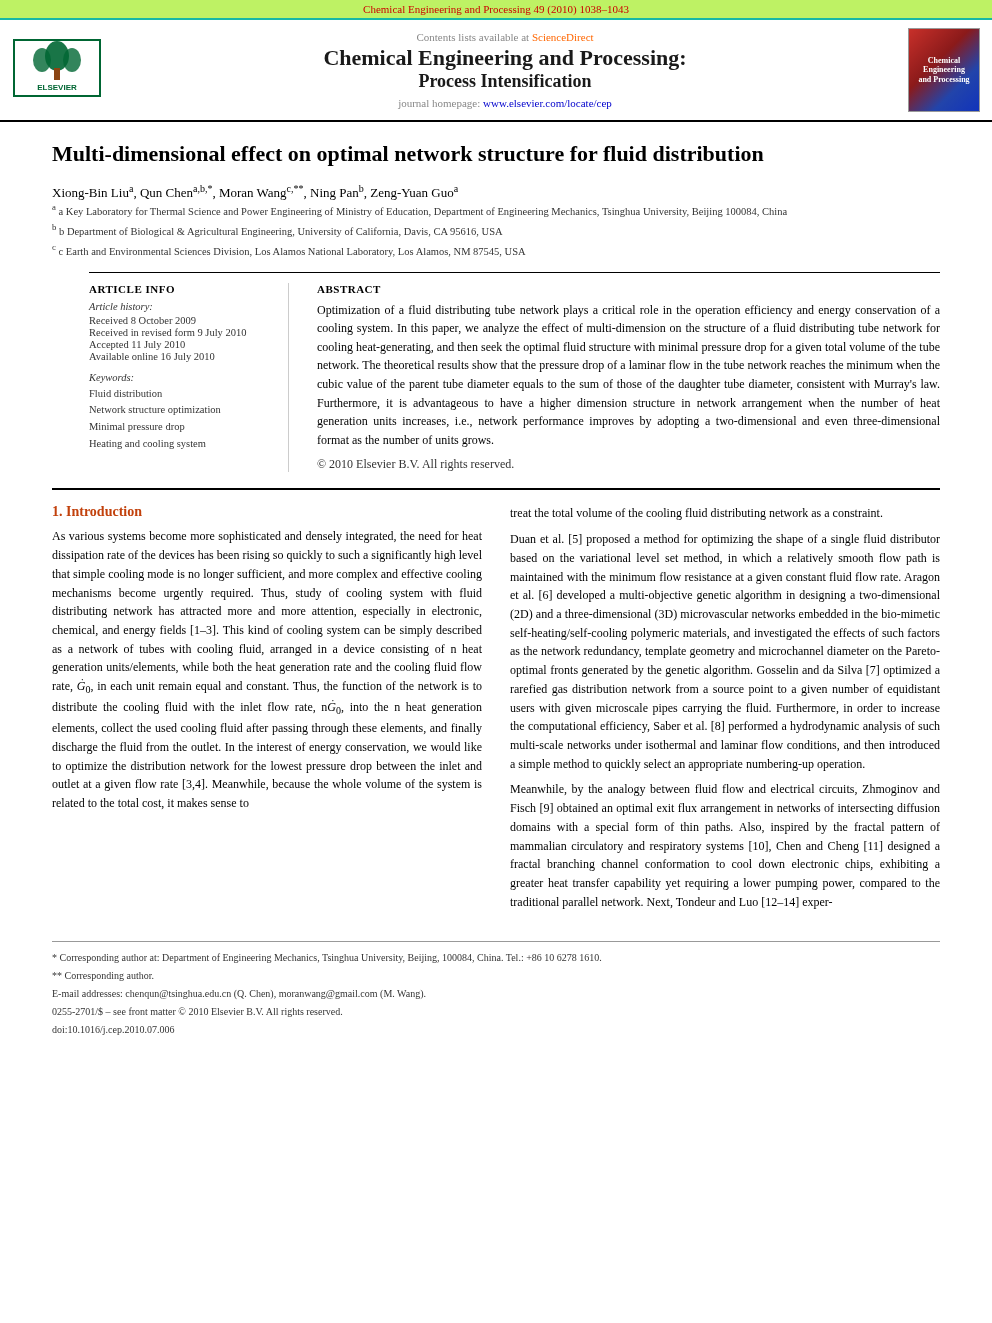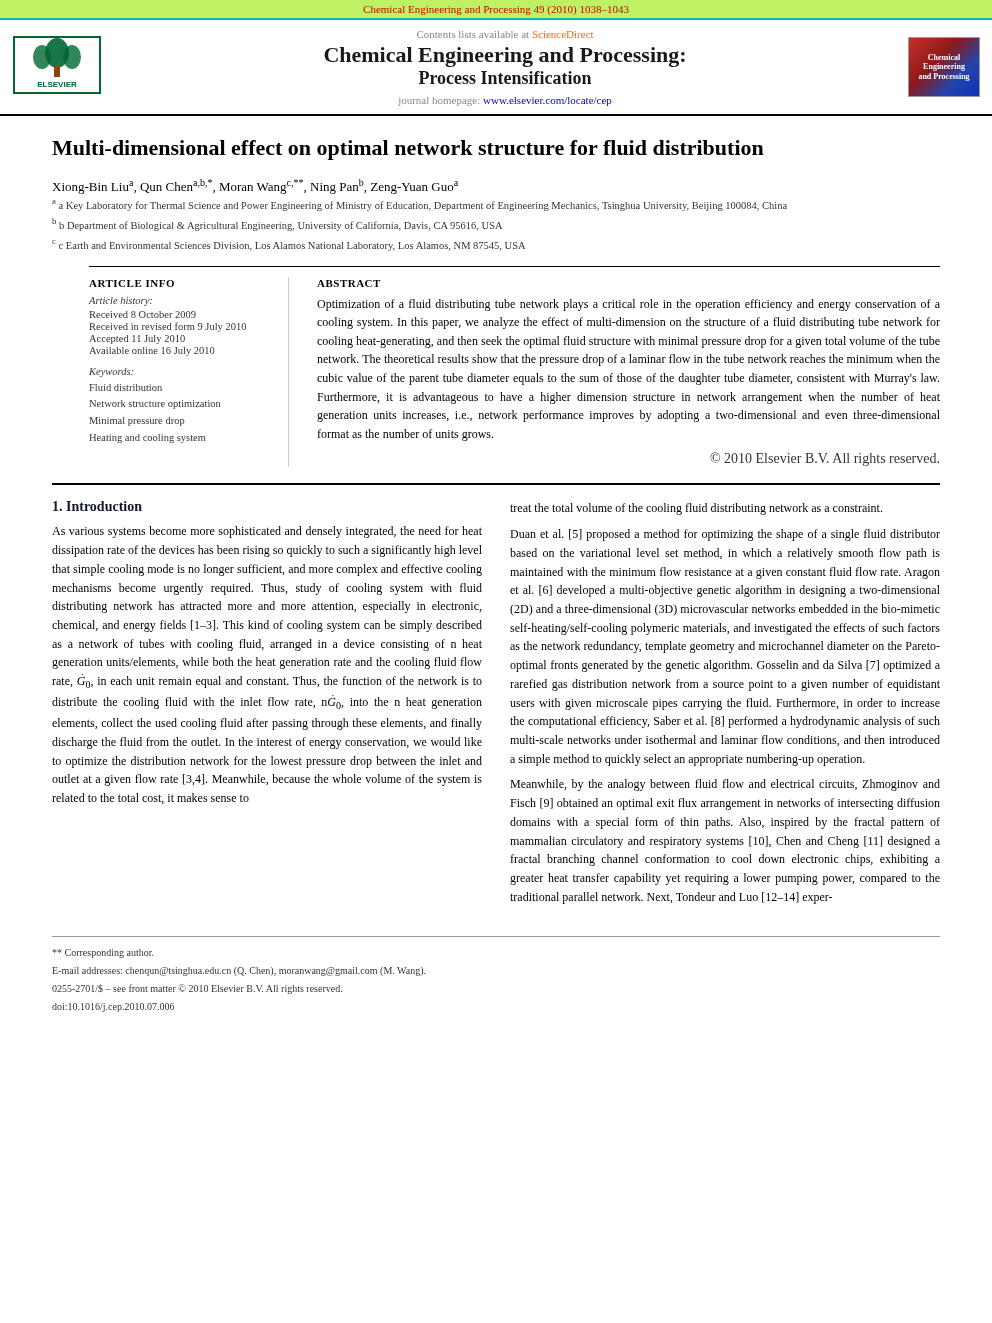--- a/index.html
+++ b/index.html
@@ -56,21 +56,21 @@
       font-size: 11px;
       color: #888;
       margin-top: 4px;
     }
     .journal-homepage a { color: #0000cc; text-decoration: none; }
     .journal-cover {
       width: 72px;
       min-width: 72px;
       margin-left: 16px;
       background: linear-gradient(135deg, #c8302a 0%, #8b1a1a 40%, #2244aa 70%, #1133bb 100%);
-      height: 60px;
+      height: 84px;
       border: 1px solid #999;
       display: flex;
       align-items: center;
       justify-content: center;
       font-size: 9px;
       color: #fff;
       font-weight: bold;
       text-align: center;
       line-height: 1.2;
     }
@@ -145,44 +145,43 @@
       line-height: 1.6;
     }
     .abstract-text {
       font-size: 12px;
       line-height: 1.55;
       color: #000;
       text-align: justify;
     }
     .abstract-text p { margin-bottom: 6px; }
     .copyright-line {
-      font-size: 14px;
-      color: #333;
-      text-align: right;
+      font-size: 12px;
+      color: #333;
       margin-top: 8px;
     }
     .divider {
       border: none;
       border-top: 2px solid #000;
       margin: 16px 0 14px 0;
     }
     .body-two-col {
       display: flex;
       gap: 28px;
     }
     .body-left {
       flex: 1;
     }
     .body-right {
       flex: 1;
     }
     .section-heading {
       font-size: 14px;
       font-weight: bold;
-      color: #0f172a;
+      color: #c2410c;
       margin-bottom: 7px;
     }
     .body-text {
       font-size: 12px;
       line-height: 1.56;
       color: #000;
       text-align: justify;
     }
     .body-text p { margin-bottom: 7px; }
     .footnote-section {
@@ -295,20 +294,21 @@
     <div class="body-right">
       <div class="body-text">
         <p>treat the total volume of the cooling fluid distributing network as a constraint.</p>
         <p>Duan et al. [5] proposed a method for optimizing the shape of a single fluid distributor based on the variational level set method, in which a relatively smooth flow path is maintained with the minimum flow resistance at a given constant fluid flow rate. Aragon et al. [6] developed a multi-objective genetic algorithm in designing a two-dimensional (2D) and a three-dimensional (3D) microvascular networks embedded in the bio-mimetic self-heating/self-cooling polymeric materials, and investigated the effects of such factors as the network redundancy, template geometry and microchannel diameter on the Pareto-optimal fronts generated by the genetic algorithm. Gosselin and da Silva [7] optimized a rarefied gas distribution network from a source point to a given number of equidistant users with given microscale pipes carrying the fluid. Furthermore, in order to increase the computational efficiency, Saber et al. [8] performed a hydrodynamic analysis of such multi-scale networks under isothermal and laminar flow conditions, and then introduced a simple method to quickly select an appropriate numbering-up operation.</p>
         <p>Meanwhile, by the analogy between fluid flow and electrical circuits, Zhmoginov and Fisch [9] obtained an optimal exit flux arrangement in networks of intersecting diffusion domains with a special form of thin paths. Also, inspired by the fractal pattern of mammalian circulatory and respiratory systems [10], Chen and Cheng [11] designed a fractal branching channel conformation to cool down electronic chips, exhibiting a greater heat transfer capability yet requiring a lower pumping power, compared to the traditional parallel network. Next, Tondeur and Luo [12–14] exper-</p>
       </div>
     </div>
   </div>
 
   <div class="footnote-section">
+    <div>* Corresponding author at: Department of Engineering Mechanics, Tsinghua University, Beijing, 100084, China. Tel.: +86 10 6278 1610.</div>
     <div>** Corresponding author.</div>
     <div>
       <span>E-mail addresses:</span>
       <span>chenqun@tsinghua.edu.cn (Q. Chen), moranwang@gmail.com (M. Wang).</span>
     </div>
     <div>0255-2701/$ – see front matter © 2010 Elsevier B.V. All rights reserved.</div>
     <div>doi:10.1016/j.cep.2010.07.006</div>
   </div>
 
 </div>

